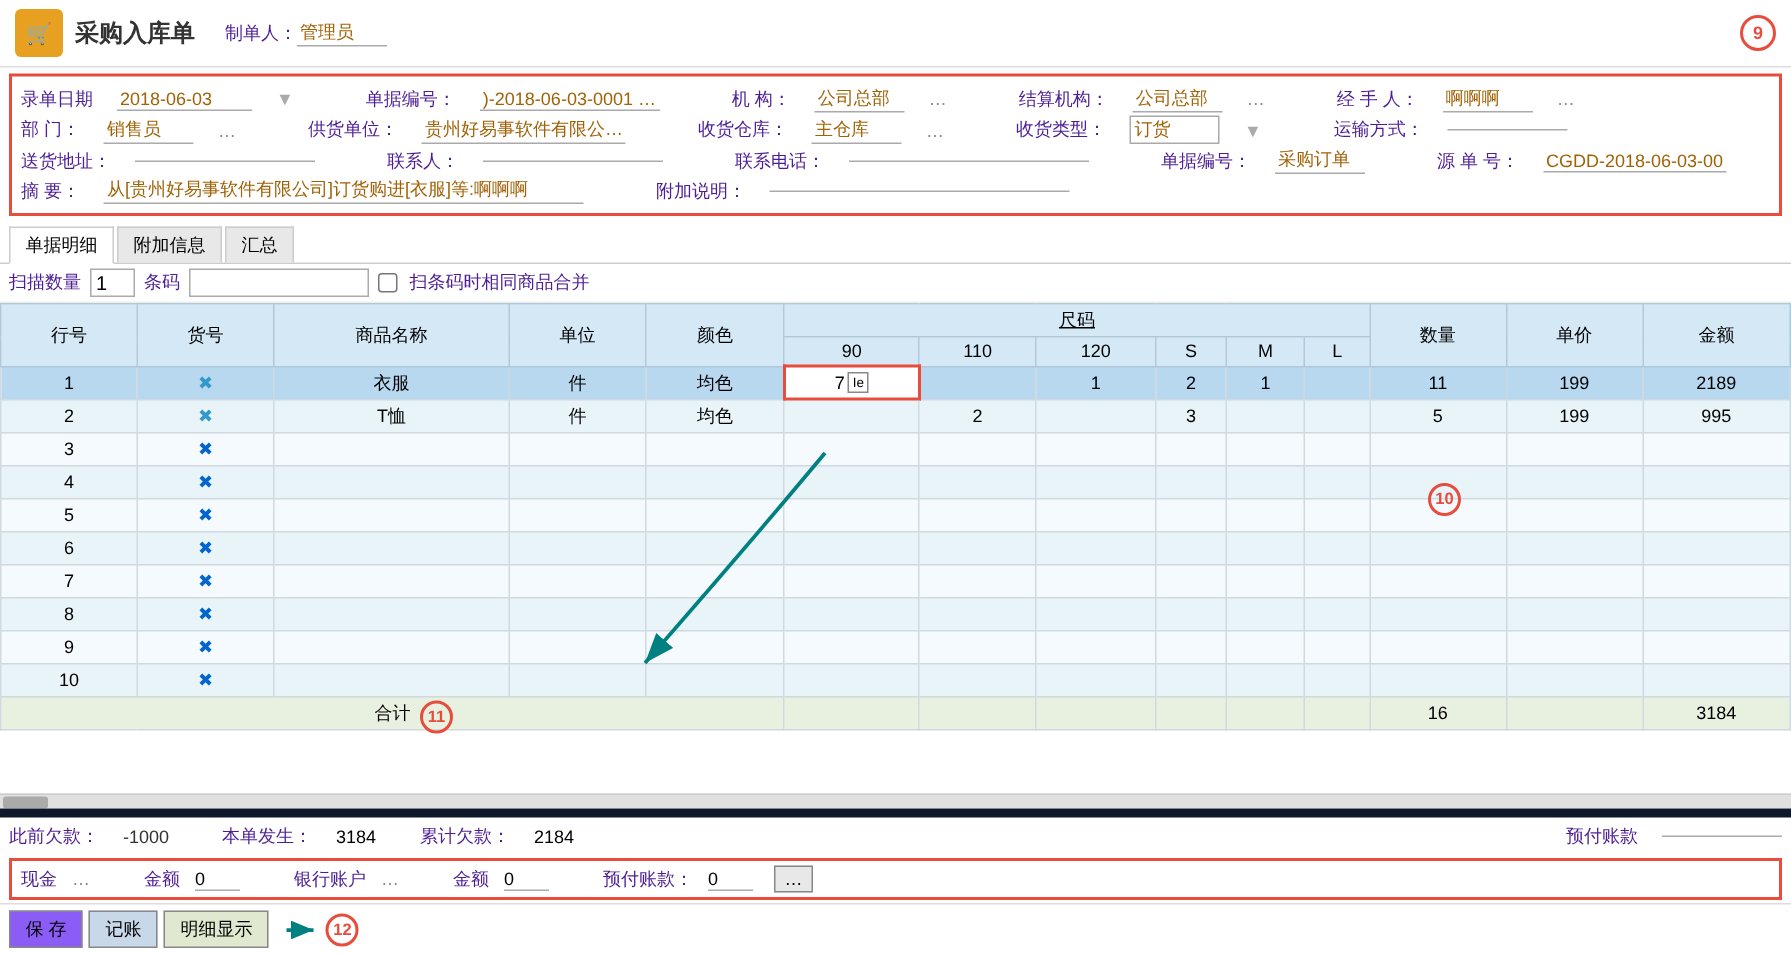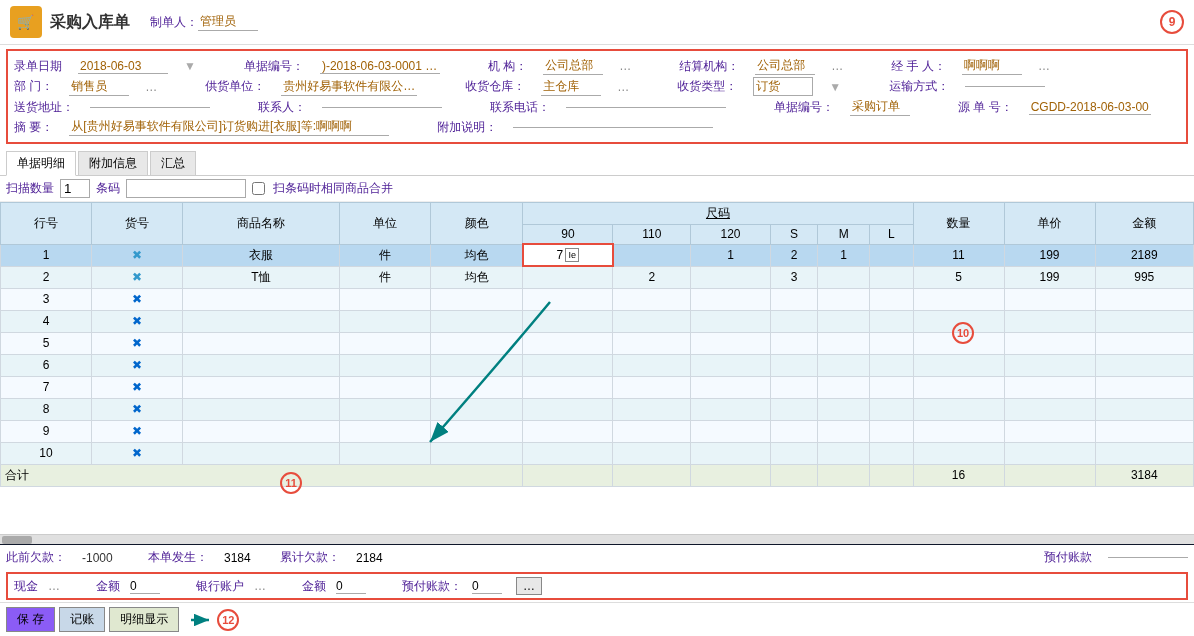--- a/index.html
+++ b/index.html
@@ -40,21 +40,21 @@
     .data-table tr.selected td { background: #b8d8f0; }
     .size-header { background: #d4e8f5; text-align: center; border: 1px solid #b0c8d8; text-decoration: underline; }
     .total-row td { background: #e8f0e0 !important; font-weight: normal; }
     
     
     .active-cell { border: 2px solid #e74c3c !important; background: #fff !important; }
     .cell-with-icon { position: relative; display: flex; align-items: center; justify-content: center; gap: 2px; }
     .cell-browse-icon { width: 14px; height: 14px; border: 1px solid #888; background: #fff; cursor: pointer; display: flex; align-items: center; justify-content: center; font-size: 9px; }
     
     
-    .bottom-summary { background: #fff; border-top: 1px solid #0f172a; padding: 2px 6px; font-size: 12px; }
+    .bottom-summary { background: #fff; border-top: 6px solid #0f172a; padding: 2px 6px; font-size: 12px; }
     .summary-row { display: flex; align-items: center; gap: 16px; padding: 2px 0; }
     
     
     .payment-section { border: 2px solid #e74c3c; margin: 2px 6px; padding: 3px 6px; display: flex; align-items: center; gap: 10px; }
     
     
     .action-bar { display: flex; align-items: center; padding: 4px 6px; gap: 4px; background: #fff; border-top: 1px solid #ddd; }
     .btn { border: 1px solid #888; background: #e8e8e8; padding: 3px 10px; cursor: pointer; font-size: 12px; }
     .btn-save { background: #8b5cf6; }
     .btn-account { background: #c8d8e8; }
@@ -348,21 +348,21 @@
               <td></td>
               <td></td>
               <td></td>
               <td></td>
               <td></td>
               <td></td>
               <td></td>
               <td></td>
             </tr>
           <tr class="total-row">
-            <td colspan="5" style="text-align:left; padding-left:4px;">合计</td>
+            <td colspan="5" style="text-align:center; padding-left:4px;">合计</td>
             <td></td>
               <td></td>
               <td></td>
               <td></td>
               <td></td>
               <td></td>
             <td>16</td>
             <td></td>
             <td>3184</td>
           </tr>

